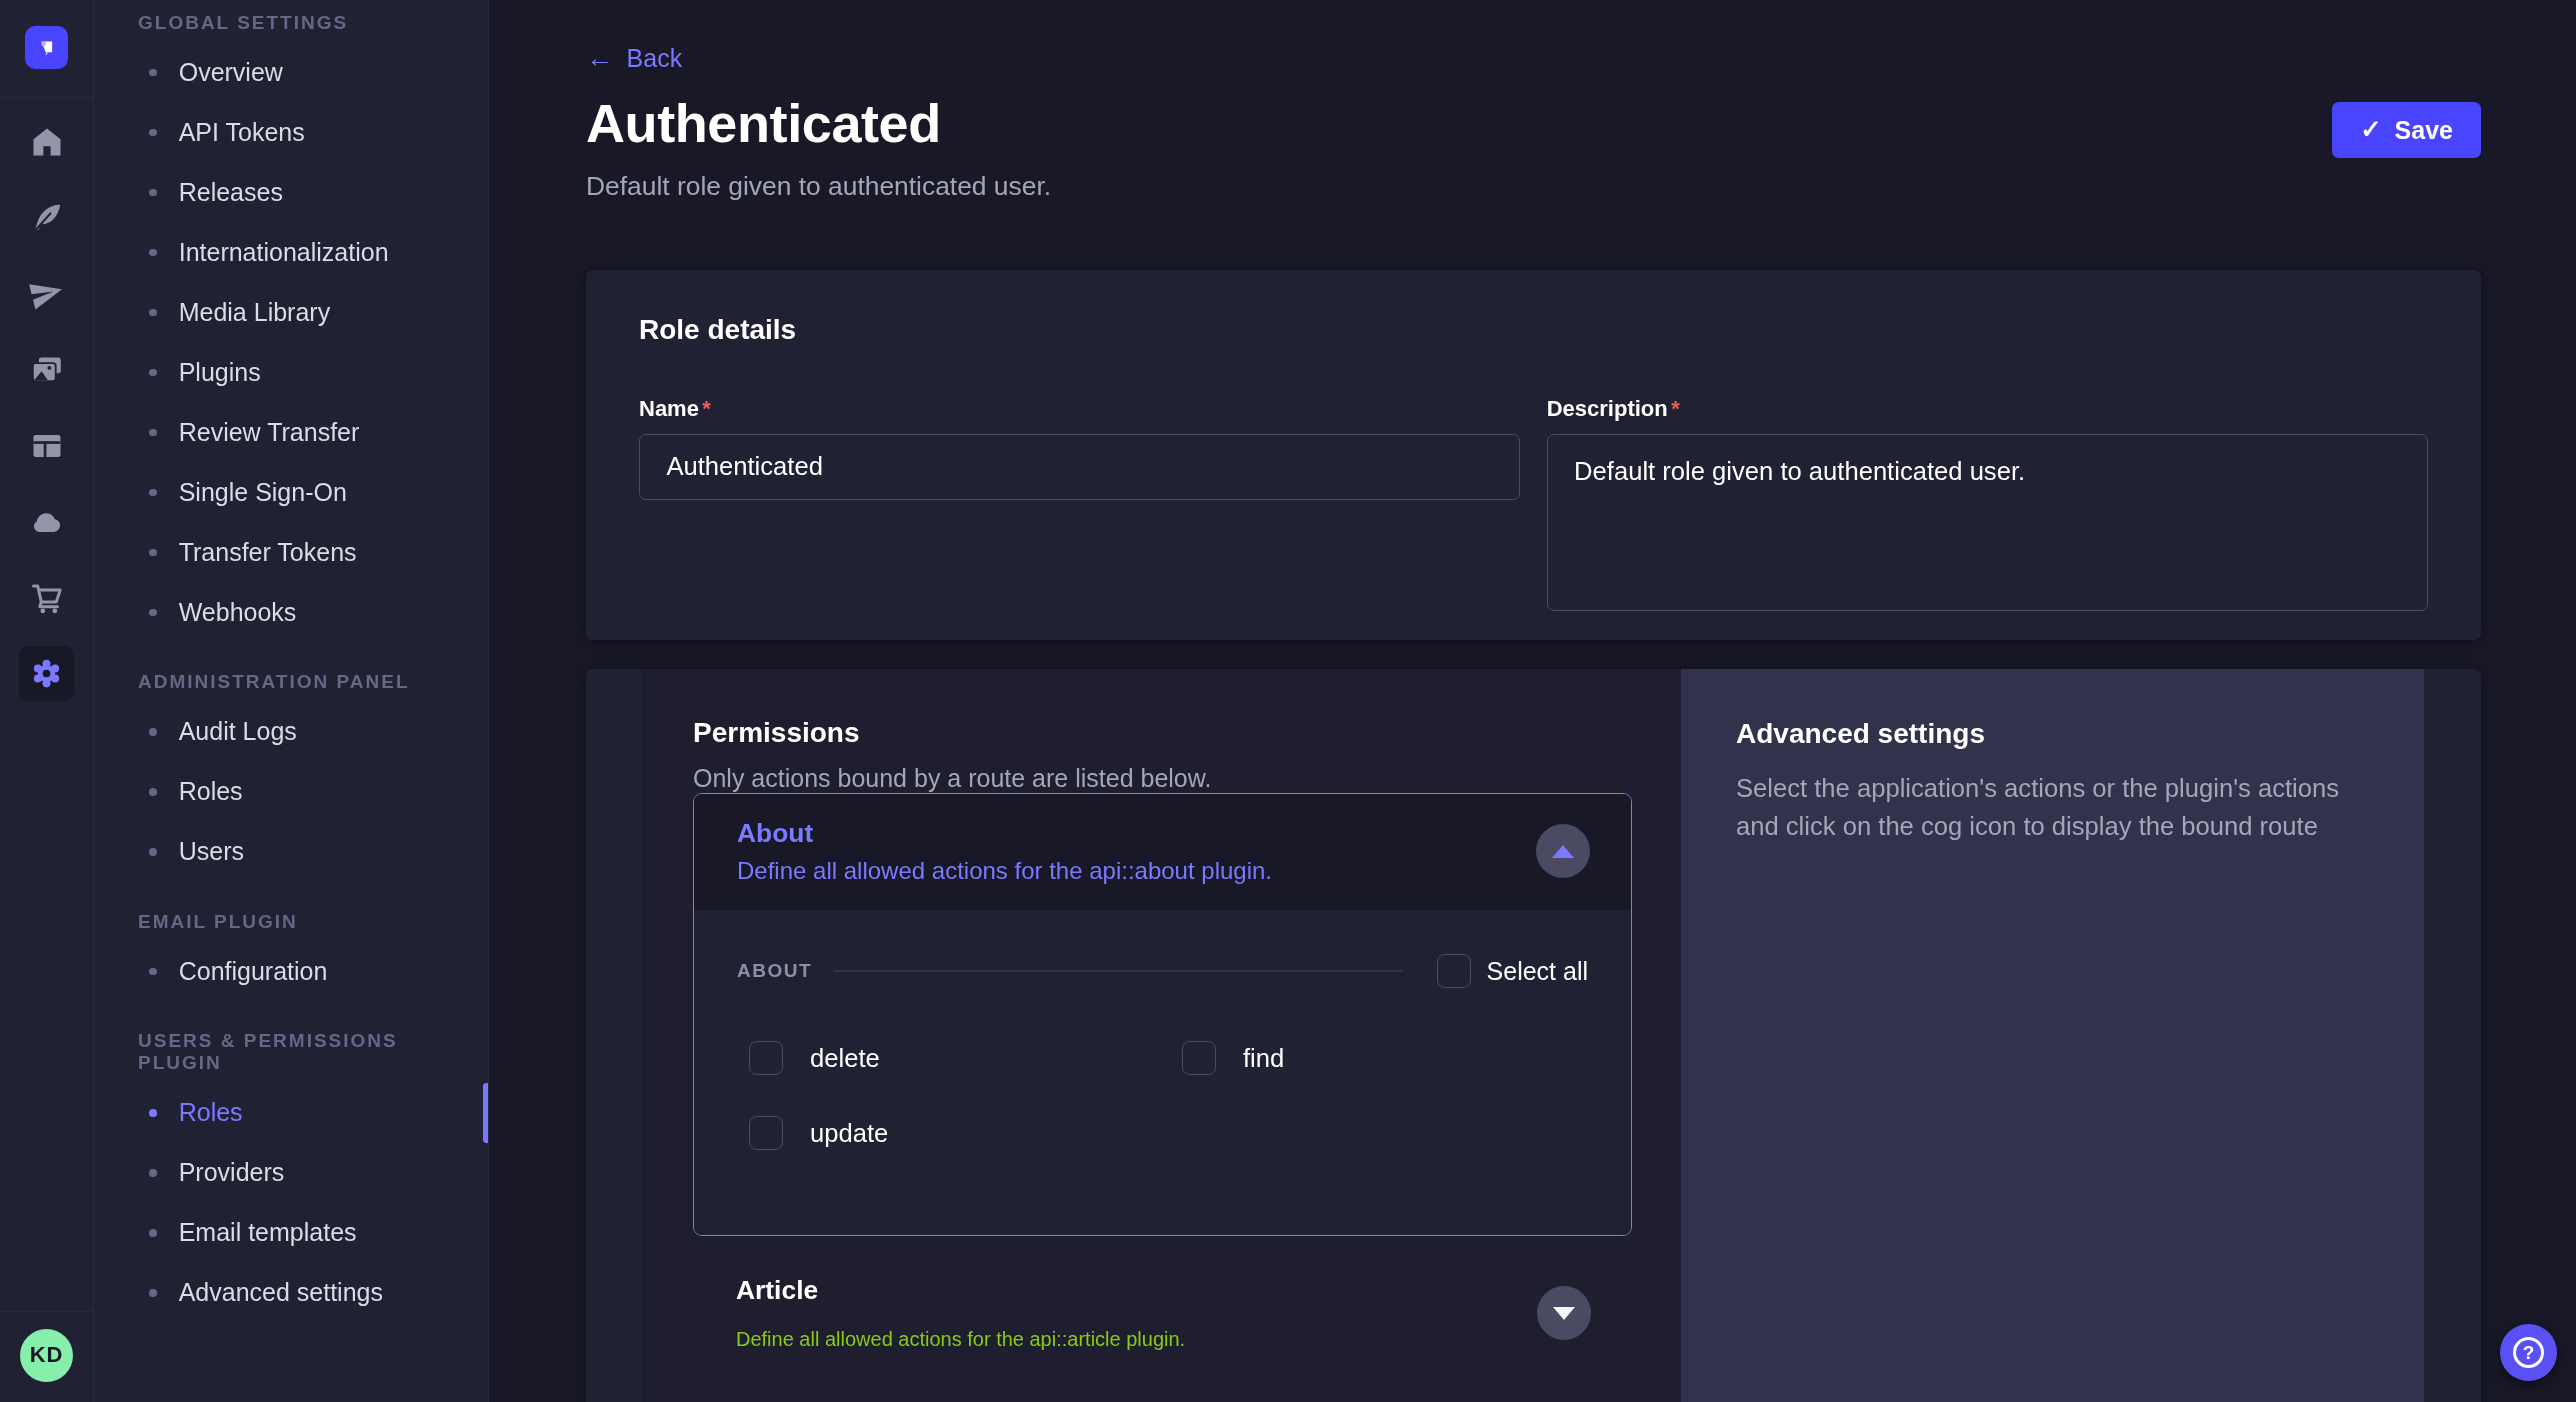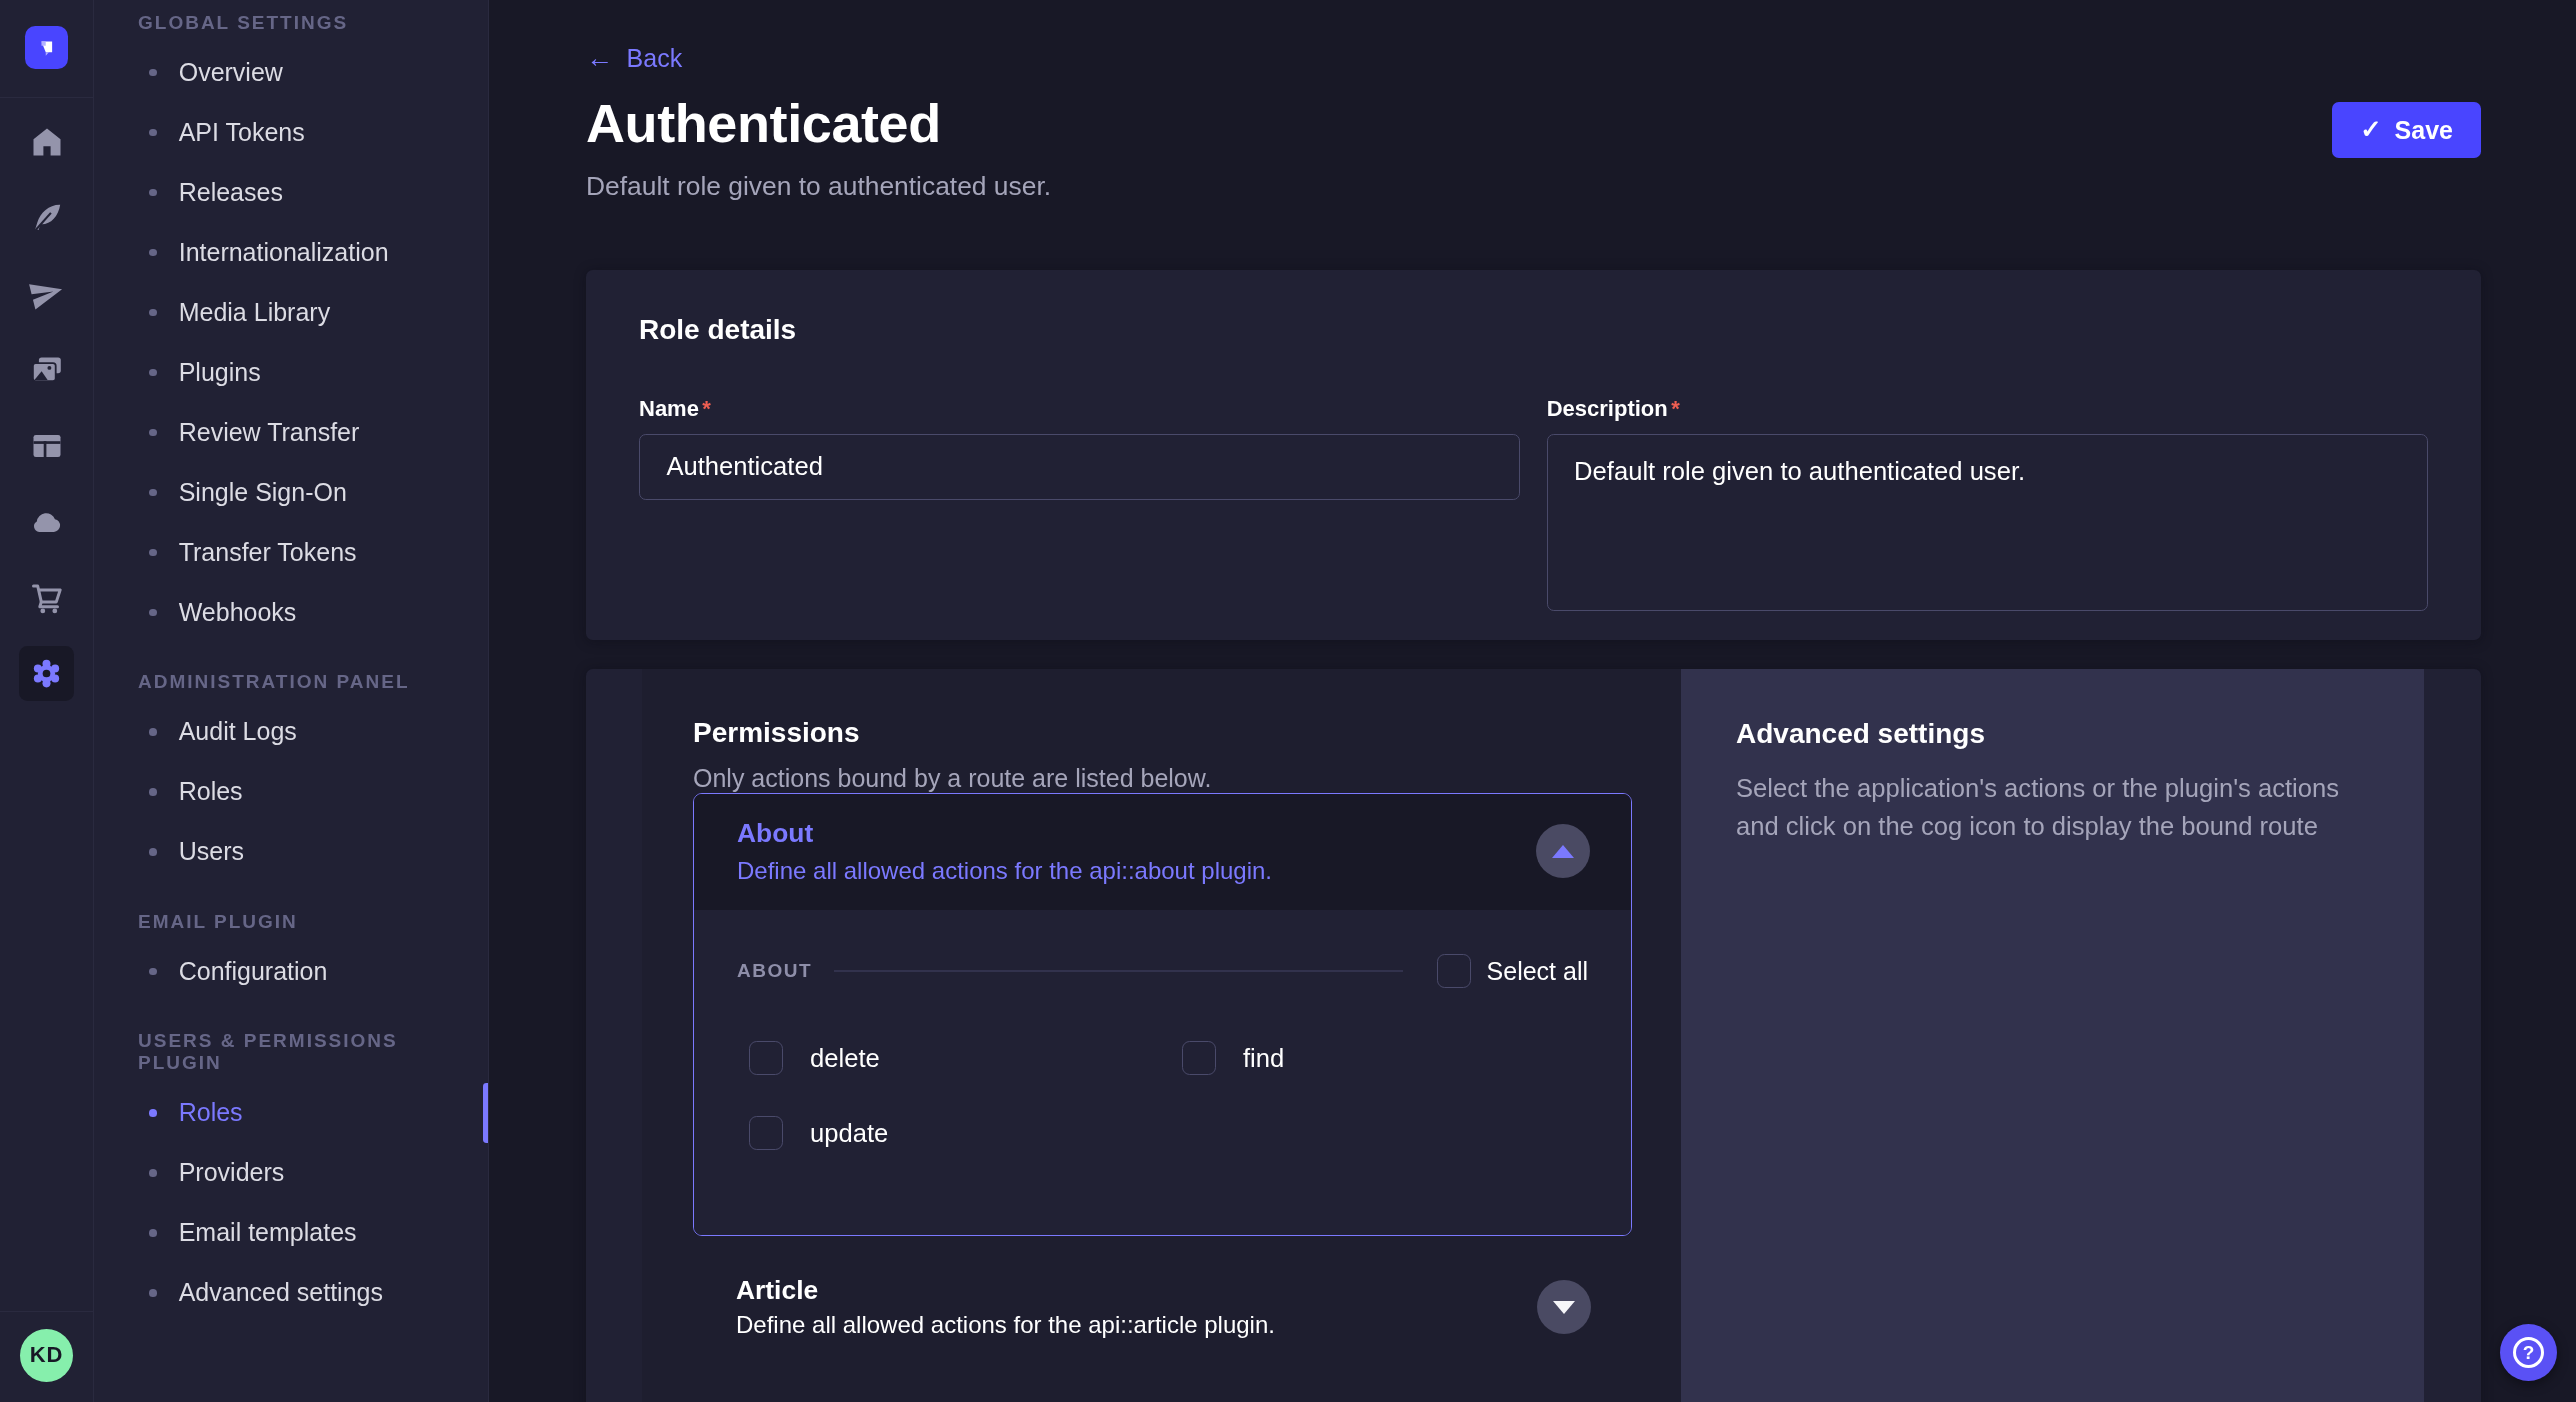--- a/index.html
+++ b/index.html
@@ -127,21 +127,21 @@
   }
   .perm-grid { margin:53px 0 0 12px; display:grid; grid-template-columns:433px 433px; row-gap:41px; }
   .perm-item { display:flex; align-items:center; gap:27px; cursor:pointer; }
   .perm-label { font-size:25.6px; color:#fff; }
 
   .article-row {
     margin-top:39px; padding:0 41px 0 43px;
     display:flex; justify-content:space-between; align-items:center; cursor:pointer;
   }
   .art-title { font-size:26.4px; font-weight:600; color:#fff; }
-  .art-desc { margin-top:5px; font-size:24px; color:#ffffff; }
+  .art-desc { margin-top:22px; font-size:20px; color:#84cc16; }
 
   
   .advanced-col { width:743px; flex:0 0 743px; background:#32324d; padding:49px 55px; }
   .advanced-body { margin-top:19px; font-size:25.6px; color:#a5a5ba; line-height:38px; max-width:647px; }
 
   
   .help-btn {
     position:absolute; right:19px; bottom:21px; width:57px; height:57px; border-radius:50%;
     background:#5a51f5; border:none; display:flex; align-items:center; justify-content:center;
     cursor:pointer; box-shadow:0 3.4px 12px rgba(0,0,0,0.4);

